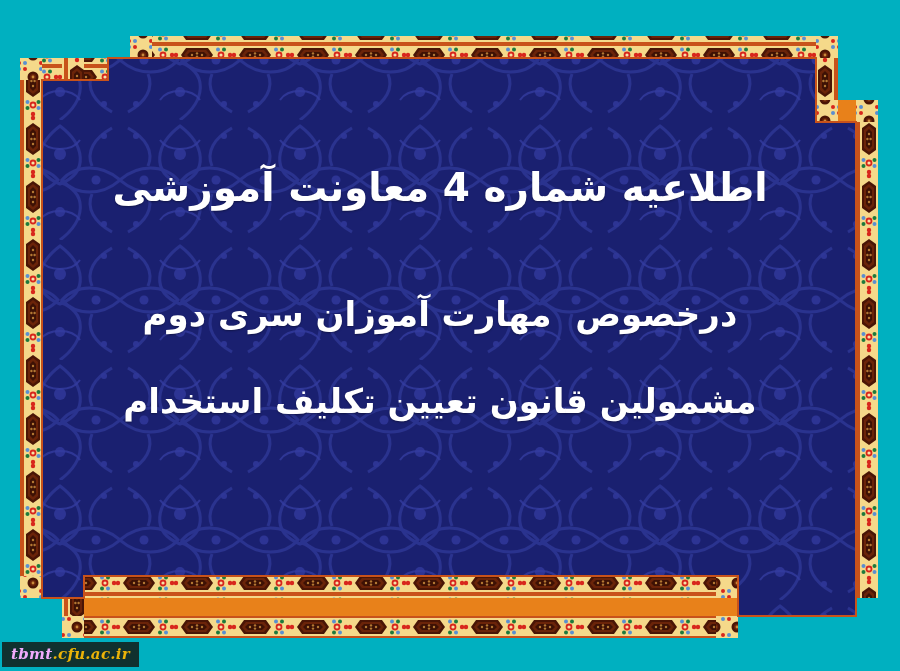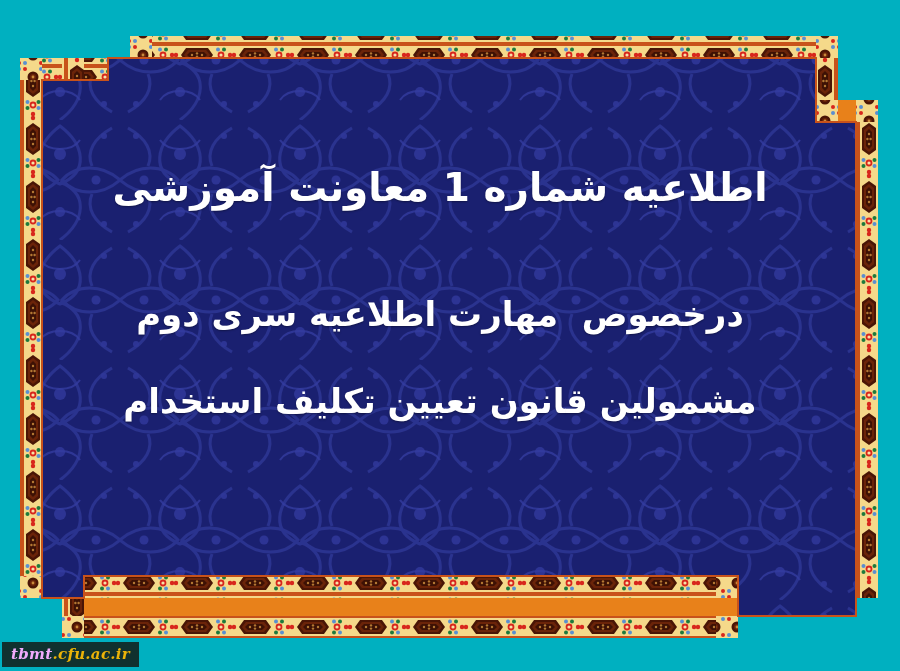--- a/index.html
+++ b/index.html
@@ -271,22 +271,22 @@
         L 738 616
         L 738 576
         L 84 576
         L 84 598
         L 42 598
         Z" fill="none" stroke="#c8521a" stroke-width="2"></path>
     </svg>
   </div>
 
   <div class="text-layer">
-    <div class="headline line-1">اطلاعیه شماره 1 معاونت آموزشی</div>
-    <div class="headline line-2">درخصوص  مهارت اطلاعیه سری دوم</div>
+    <div class="headline line-1">اطلاعیه شماره 4 معاونت آموزشی</div>
+    <div class="headline line-2">درخصوص  مهارت آموزان سری دوم</div>
     <div class="headline line-3">مشمولین قانون تعیین تکلیف استخدام</div>
   </div>
 
   <div class="watermark">
     <span class="wm-a">tbmt</span>
       <span class="wm-b">.cfu.ac.ir</span>
   </div>
 
 </div>
 

